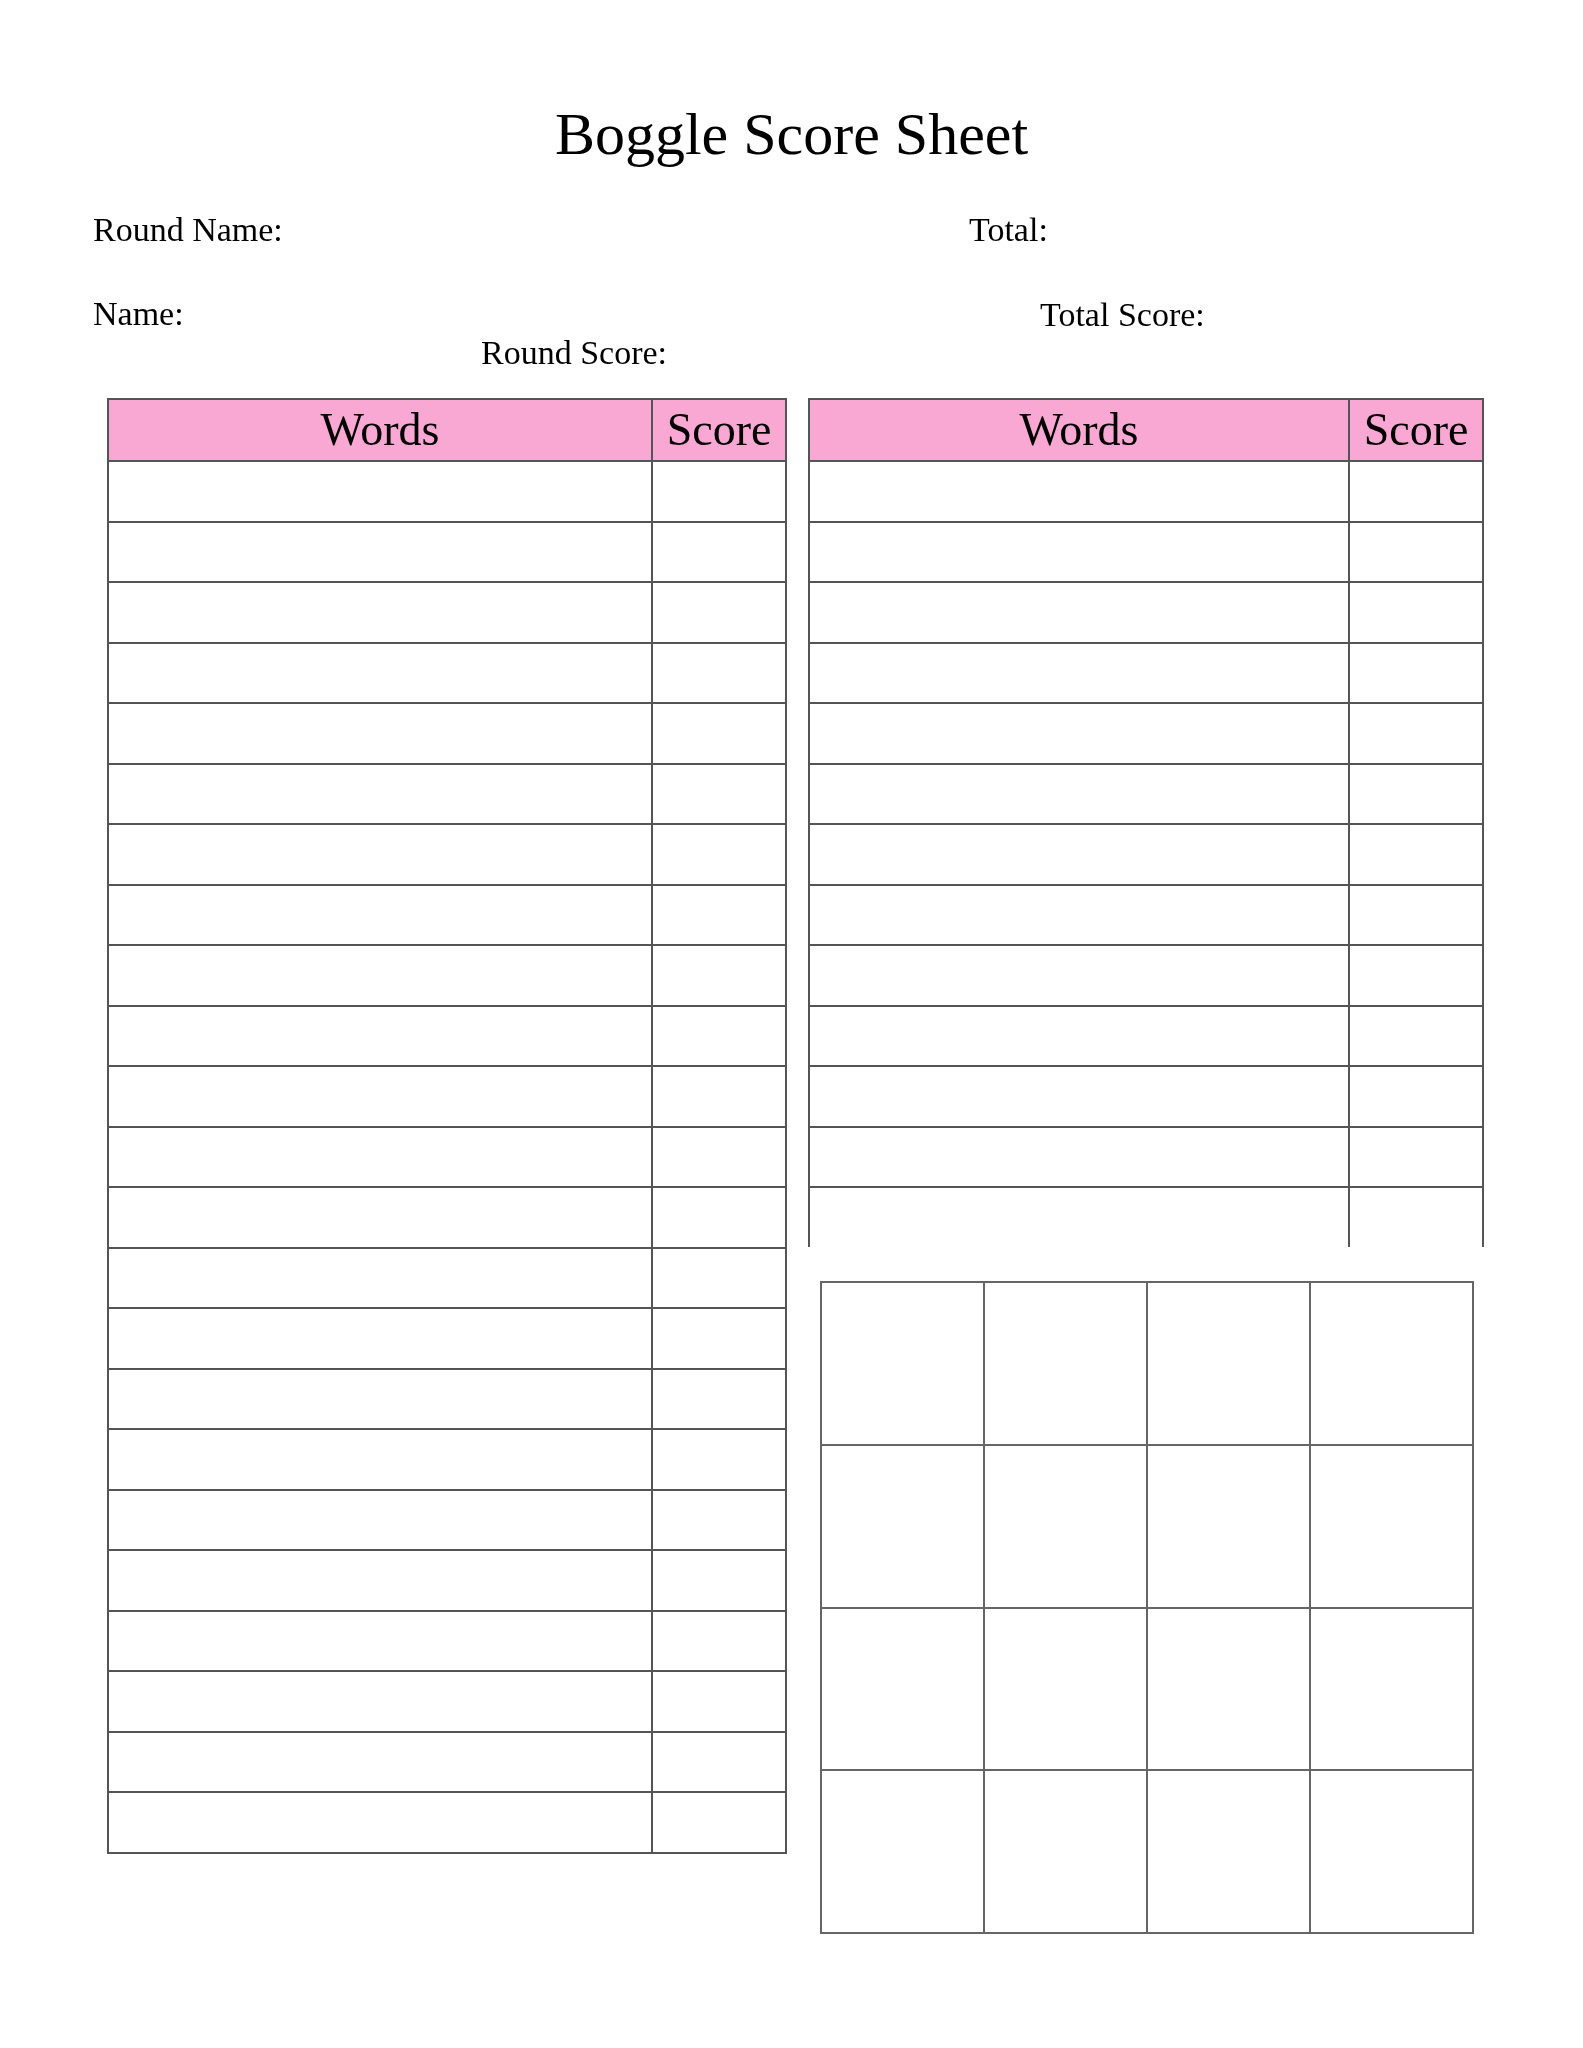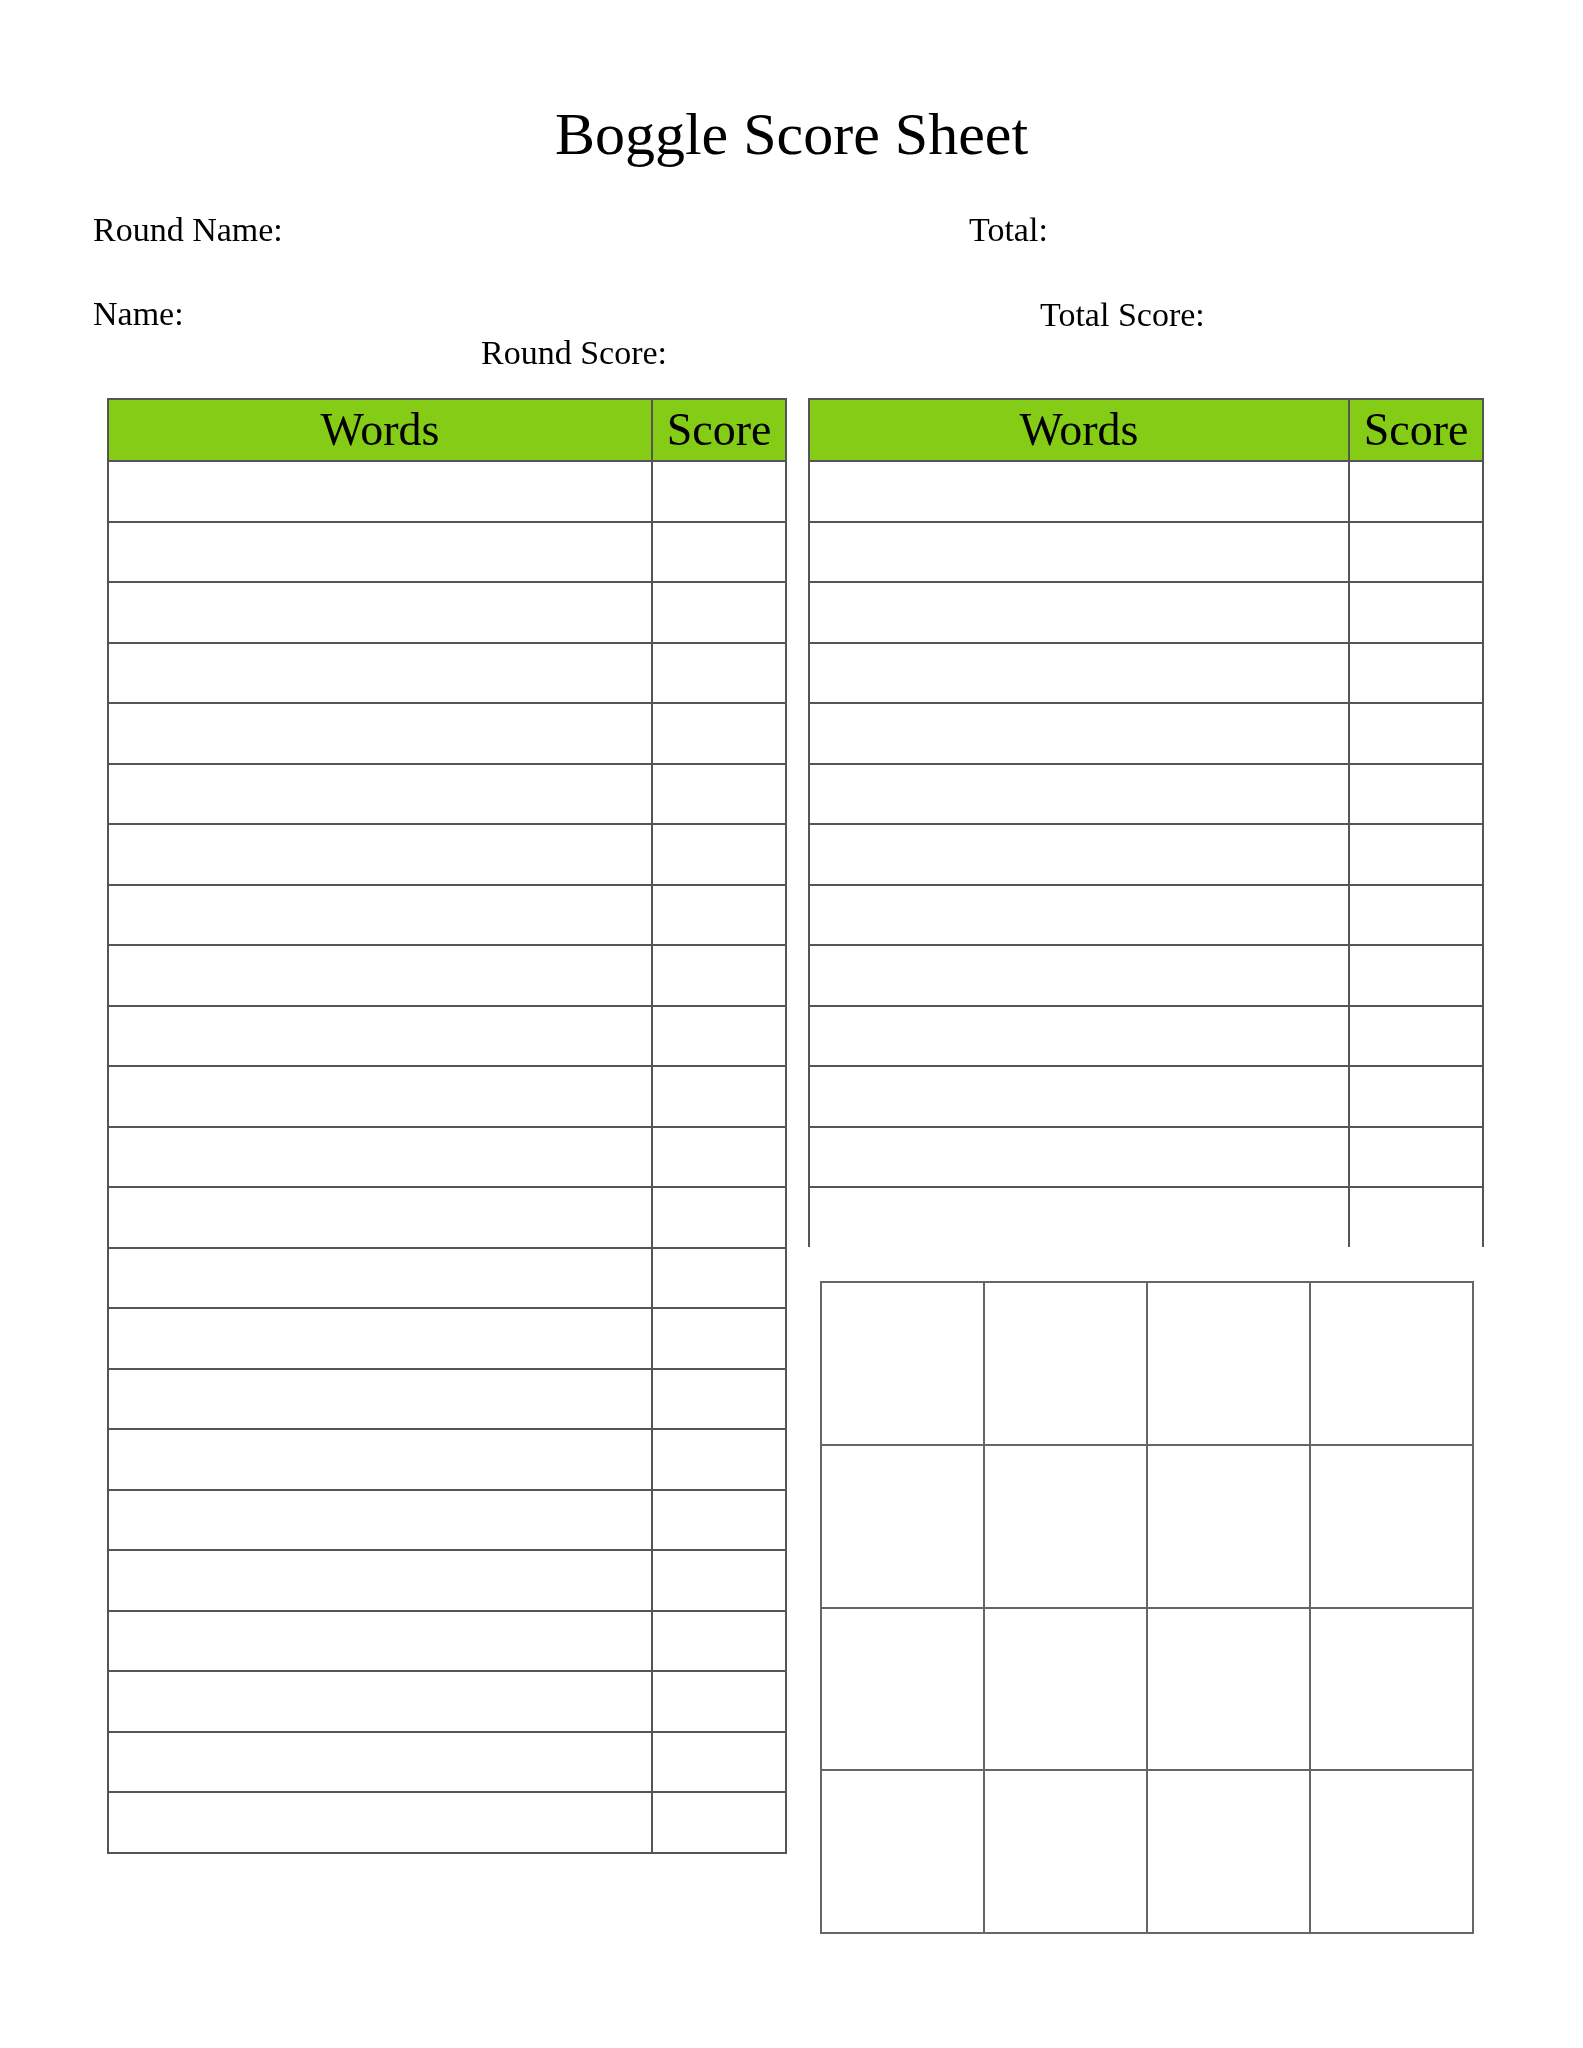--- a/index.html
+++ b/index.html
@@ -2,21 +2,21 @@
 <html><head>
 <meta charset="utf-8">
 <style>
   html, body { margin:0; padding:0; background:#fff; }
   body { width:1583px; height:2048px; position:relative; font-family:"Liberation Serif", serif; color:#000; }
   .abs { position:absolute; }
   .title { left:0; width:1583px; top:98px; text-align:center; font-size:60px; line-height:72px; }
   .label { font-size:34px; line-height:40px; white-space:nowrap; }
   table.ws { position:absolute; border-collapse:collapse; table-layout:fixed; }
   table.ws td, table.ws th { border:2px solid #555; padding:0; }
-  table.ws th { background:#84cc16; font-weight:normal; font-size:46px; height:60px; line-height:60px; }
+  table.ws th { background:#f9a8d4; font-weight:normal; font-size:46px; height:60px; line-height:60px; }
   table.ws td { height:60px; }
   table.ws.open-bottom tr:last-child td { border-bottom:none; }
   .grid { position:absolute; left:820px; top:1281px; width:652px; height:651px; display:grid; grid-template-columns:repeat(4,1fr); grid-template-rows:repeat(4,1fr); border:1px solid #666; }
   .grid div { border:1px solid #666; }
 </style>
 </head>
 <body>
 
 <div class="abs title">Boggle Score Sheet</div>
 

